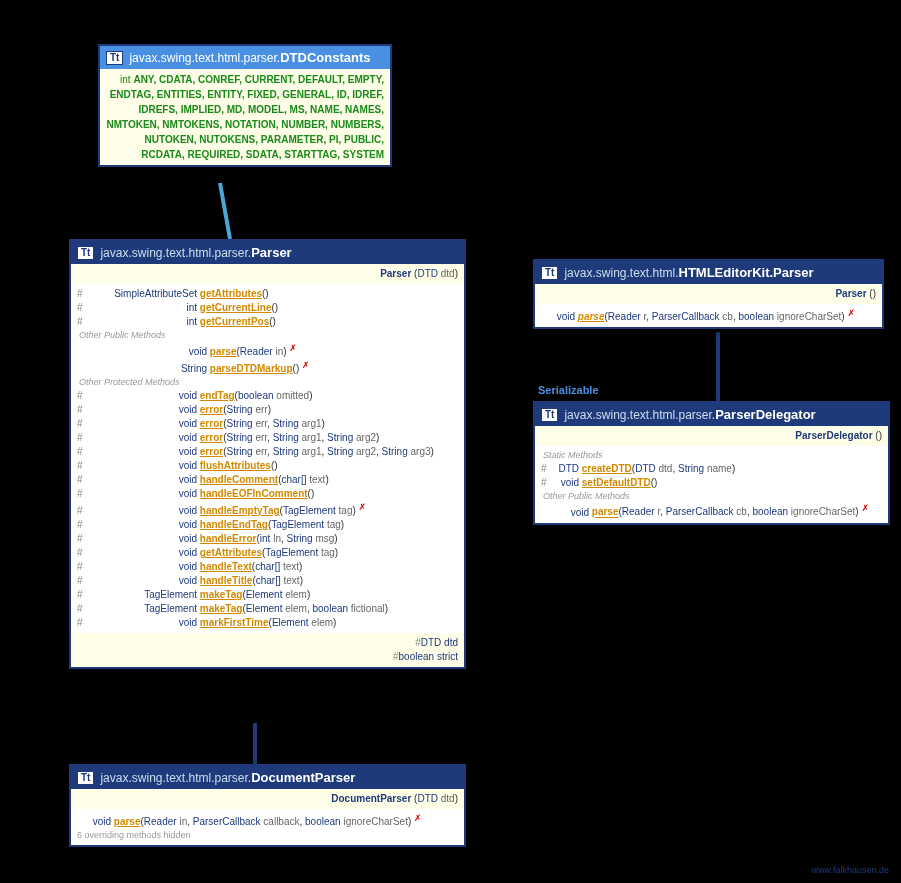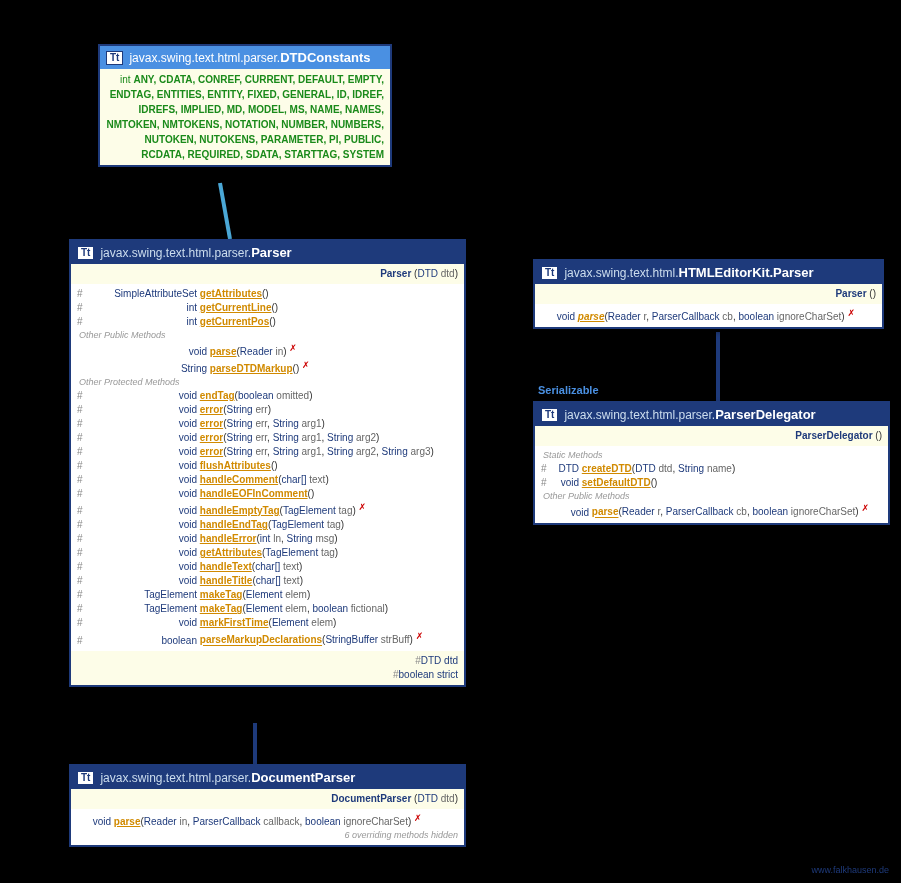--- a/index.html
+++ b/index.html
@@ -58,21 +58,21 @@
   .hash { color: #888; display: inline-block; width: 10px; }
   .rtype { color: #1e3a7b; display: inline-block; text-align: right; }
   .mname { color: #d18a00; font-weight: bold; text-decoration: underline; }
   .ptype { color: #1e3a7b; }
   .pname { color: #666; }
   .paren { color: #333; }
   .constructor { color: #1e3a7b; font-weight: bold; }
   .const-list { color: #1a8a1a; font-weight: bold; font-size: 10px; line-height: 1.5; }
   .int-lbl { color: #1a8a1a; font-size: 10px; }
   .throws { color: #c00; font-size: 9px; vertical-align: super; }
-  .hidden-note { color: #999; font-style: italic; font-size: 9px; text-align: right; }
+  .hidden-note { color: #999; font-size: 9px; }
   .field { color: #1e3a7b; }
   .serializable {
     position: absolute;
     color: #4a90e2;
     font-weight: bold;
     font-size: 11px;
   }
   .footer-link {
     position: absolute;
     bottom: 8px;
@@ -134,21 +134,20 @@
         <div class="row"><span class="hash">#</span><span class="rtype" style="width:110px">void</span> <span class="mname" style="">handleEOFInComment</span><span class="paren">()</span></div>
         <div class="row"><span class="hash">#</span><span class="rtype" style="width:110px">void</span> <span class="mname" style="">handleEmptyTag</span><span class="paren">(<span class="ptype">TagElement</span> <span class="pname">tag</span>)</span> <span class="throws">✗</span></div>
         <div class="row"><span class="hash">#</span><span class="rtype" style="width:110px">void</span> <span class="mname" style="">handleEndTag</span><span class="paren">(<span class="ptype">TagElement</span> <span class="pname">tag</span>)</span></div>
         <div class="row"><span class="hash">#</span><span class="rtype" style="width:110px">void</span> <span class="mname" style="">handleError</span><span class="paren">(<span class="ptype">int</span> <span class="pname">ln</span>, <span class="ptype">String</span> <span class="pname">msg</span>)</span></div>
         <div class="row"><span class="hash">#</span><span class="rtype" style="width:110px">void</span> <span class="mname" style="">getAttributes</span><span class="paren">(<span class="ptype">TagElement</span> <span class="pname">tag</span>)</span></div>
         <div class="row"><span class="hash">#</span><span class="rtype" style="width:110px">void</span> <span class="mname" style="">handleText</span><span class="paren">(<span class="ptype">char[]</span> <span class="pname">text</span>)</span></div>
         <div class="row"><span class="hash">#</span><span class="rtype" style="width:110px">void</span> <span class="mname" style="">handleTitle</span><span class="paren">(<span class="ptype">char[]</span> <span class="pname">text</span>)</span></div>
         <div class="row"><span class="hash">#</span><span class="rtype" style="width:110px">TagElement</span> <span class="mname" style="">makeTag</span><span class="paren">(<span class="ptype">Element</span> <span class="pname">elem</span>)</span></div>
         <div class="row"><span class="hash">#</span><span class="rtype" style="width:110px">TagElement</span> <span class="mname" style="">makeTag</span><span class="paren">(<span class="ptype">Element</span> <span class="pname">elem</span>, <span class="ptype">boolean</span> <span class="pname">fictional</span>)</span></div>
         <div class="row"><span class="hash">#</span><span class="rtype" style="width:110px">void</span> <span class="mname" style="">markFirstTime</span><span class="paren">(<span class="ptype">Element</span> <span class="pname">elem</span>)</span></div>
-        <div class="row"><span class="hash">#</span><span class="rtype" style="width:110px">boolean</span> <span class="mname" style="">parseMarkupDeclarations</span><span class="paren">(<span class="ptype">StringBuffer</span> <span class="pname">strBuff</span>)</span> <span class="throws">✗</span></div>
       </div>
   </div>
   <div class="section yellow" id="parser-fields">
       <div class="row"><span class="hash">#</span><span class="ptype">DTD</span> <span class="field">dtd</span></div>
       <div class="row"><span class="hash">#</span><span class="ptype">boolean</span> <span class="field">strict</span></div>
     </div>
 </div>
 
 <div class="class-box" style="left:69px; top:764px; width:397px;">
   <div class="class-header">

